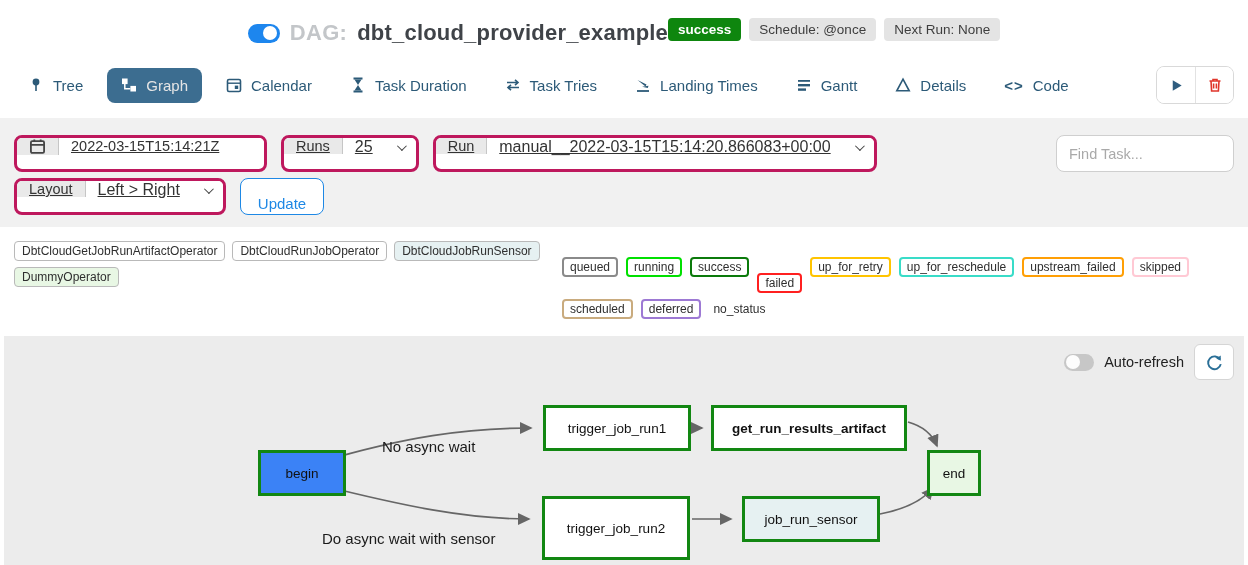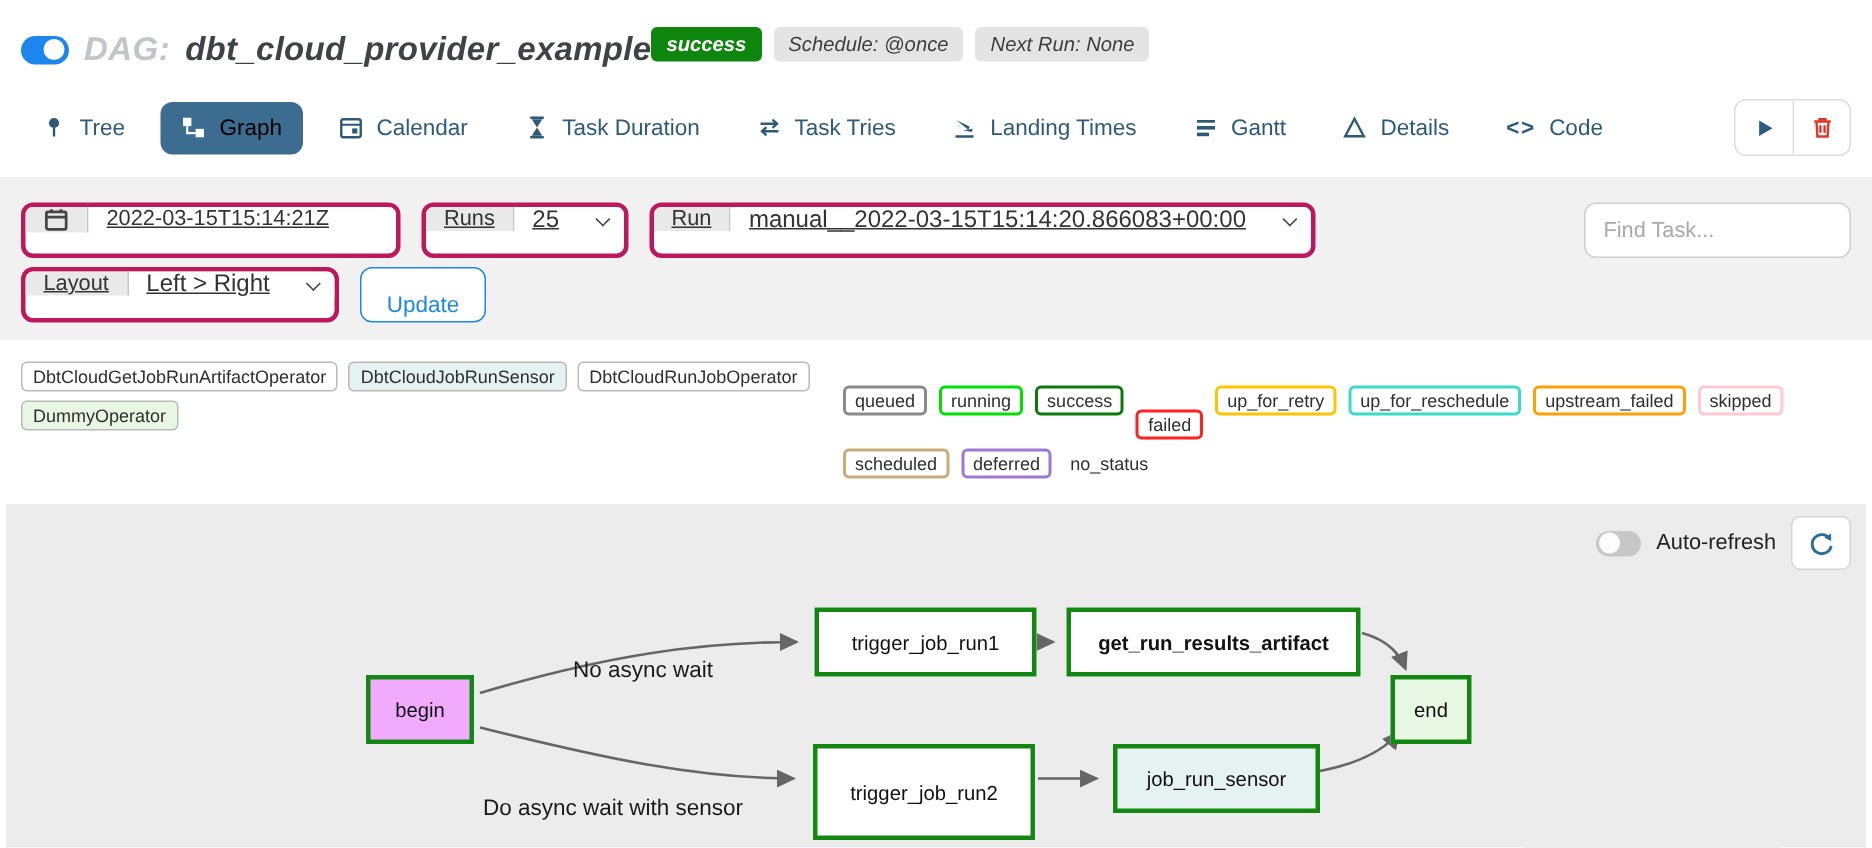--- a/index.html
+++ b/index.html
@@ -1,40 +1,40 @@
 <!DOCTYPE html>
 <html><head>
 <meta charset="utf-8">
 <style>
   * { box-sizing: border-box; margin: 0; padding: 0; }
   html,body { width:1248px; height:565px; overflow:hidden; background:#fff;
               font-family:"Liberation Sans", sans-serif; color:#333; }
 
   
-  .topbar { display:flex; justify-content:flex-start; align-items:center;
-            padding:20px 14px 12px;font-style:italic; }
+  .topbar { display:flex; justify-content:center; align-items:center;
+            padding:20px 14px 12px; }
   .topbar .left { display:flex; align-items:center; gap:10px; }
   .pause-toggle { width:32px; height:19px; border-radius:10px; position:relative;
                   display:inline-block; cursor:pointer; }
   .pause-toggle .knob { position:absolute; top:2.5px; right:3px; width:14px; height:14px;
                         border-radius:50%; background:#fff; }
   .dag-prefix { font-size:22px; font-weight:600; color:#c3c6c9; letter-spacing:.3px; }
   .dag-title  { font-size:22px; font-weight:700; color:#3f4348; letter-spacing:.2px; }
   .topbar .right { display:flex; gap:8px; align-items:flex-start; margin-top:-8px; }
   .badge { font-size:13.5px; padding:4px 10px; border-radius:4px; display:inline-block; }
   .badge.success { color:#fff; font-weight:700; }
   .badge.gray { background:#e4e4e4; color:#3e3e3e; }
 
   
   .tabbar { display:flex; justify-content:space-between; align-items:center;
             padding:8px 14px 14px; }
   .tabs { display:flex; align-items:center; gap:10px; }
   .tab { display:flex; align-items:center; gap:9px; padding:9px 14px; border-radius:8px;
          font-size:15px; font-weight:500; color:#2c5a78; cursor:pointer; text-decoration:none; }
-  .tab.active { color:#000000; }
+  .tab.active { color:#e5e5e5; }
   .ticon { display:inline-flex; width:16px; height:16px; align-items:center; justify-content:center; }
   .ticon svg { width:16px; height:16px; }
   .tab .stroke { stroke:#2c5a78; }
   .tab .fillc  { fill:#2c5a78; }
   .tab.active .stroke { stroke:#fff; }
   .tab.active .fillc  { fill:#fff; }
   .code-glyph { font-size:15px; font-weight:700; letter-spacing:1px; }
   .btn-group { display:flex; border:1px solid #d9d9d9; border-radius:8px; overflow:hidden;
                background:#fff; }
   .btn-group button { width:38px; height:36px; background:#fff; border:none; cursor:pointer;
@@ -255,22 +255,22 @@
           <span class="chev"></span>
         </span>
       </div>
       <button class="update-btn" style="color: rgb(30, 136, 229); border-color: rgb(30, 136, 229);">Update</button>
     </div>
   </section>
 
   <section class="legend">
     <div class="ops">
       <span class="op-badge" style="background-color: rgb(255, 255, 255);">DbtCloudGetJobRunArtifactOperator</span>
+      <span class="op-badge" style="background-color: rgb(255, 255, 255);">DbtCloudRunJobOperator</span>
       <span class="op-badge" style="background-color: rgb(230, 241, 242);">DbtCloudJobRunSensor</span>
-      <span class="op-badge" style="background-color: rgb(255, 255, 255);">DbtCloudRunJobOperator</span>
       <span class="op-badge" style="background-color: rgb(232, 247, 228);">DummyOperator</span>
     </div>
     <div class="statuses">
       <span class="st-badge" style="border-color: rgb(138, 138, 138);">queued</span>
       <span class="st-badge" style="border-color: rgb(0, 224, 0);">running</span>
       <span class="st-badge" style="border-color: rgb(11, 122, 11);">success</span>
       <span class="st-badge" style="border-color: rgb(255, 32, 32); margin-top: 32px;">failed</span>
       <span class="st-badge" style="border-color: rgb(255, 196, 0);">up_for_retry</span>
       <span class="st-badge" style="border-color: rgb(57, 220, 200);">up_for_reschedule</span>
       <span class="st-badge" style="border-color: rgb(255, 159, 5);">upstream_failed</span>
@@ -308,21 +308,21 @@
       <path d="M 316 149 C 400 170, 462 183, 525 183" fill="none" stroke="#666" stroke-width="1.7" marker-end="url(#arrow)"></path>
       <path d="M 688 92 L 698 92" fill="none" stroke="#666" stroke-width="1.7" marker-end="url(#arrow)"></path>
       <path d="M 688 183 L 727 183" fill="none" stroke="#666" stroke-width="1.7" marker-end="url(#arrow)"></path>
       <path d="M 904 86 C 922 91, 929 100, 933 110" fill="none" stroke="#666" stroke-width="1.7" marker-end="url(#arrow)"></path>
       <path d="M 876 178 C 902 173, 919 164, 929 152" fill="none" stroke="#666" stroke-width="1.7" marker-end="url(#arrow)"></path>
     </svg>
 
     <div class="edge-label" style="left:378px; top:102px">No async wait</div>
     <div class="edge-label" style="left:318px; top:194px">Do async wait with sensor</div>
 
-    <div class="node" style="left: 240px; top: 114px; width: 72px; height: 46px; background-color: #f0abfc; border-color: rgb(18, 135, 18);">begin</div>
+    <div class="node" style="left: 254px; top: 114px; width: 88px; height: 46px; background-color: #3b82f6; border-color: rgb(18, 135, 18);">begin</div>
     <div class="node" style="left: 539px; top: 69px; width: 148px; height: 46px; background-color: rgb(255, 255, 255); border-color: rgb(18, 135, 18);">trigger_job_run1</div>
     <div class="node" style="left: 707px; top: 69px; width: 196px; height: 46px; background-color: rgb(255, 255, 255); border-color: rgb(18, 135, 18); font-weight: bold;">get_run_results_artifact</div>
     <div class="node" style="left: 538px; top: 160px; width: 148px; height: 64px; background-color: rgb(255, 255, 255); border-color: rgb(18, 135, 18);">trigger_job_run2</div>
     <div class="node" style="left: 738px; top: 160px; width: 138px; height: 46px; background-color: rgb(230, 241, 242); border-color: rgb(18, 135, 18);">job_run_sensor</div>
     <div class="node" style="left: 923px; top: 114px; width: 54px; height: 46px; background-color: rgb(232, 247, 228); border-color: rgb(18, 135, 18);">end</div>
   </section>
 
 </div>
 
 </body></html>

